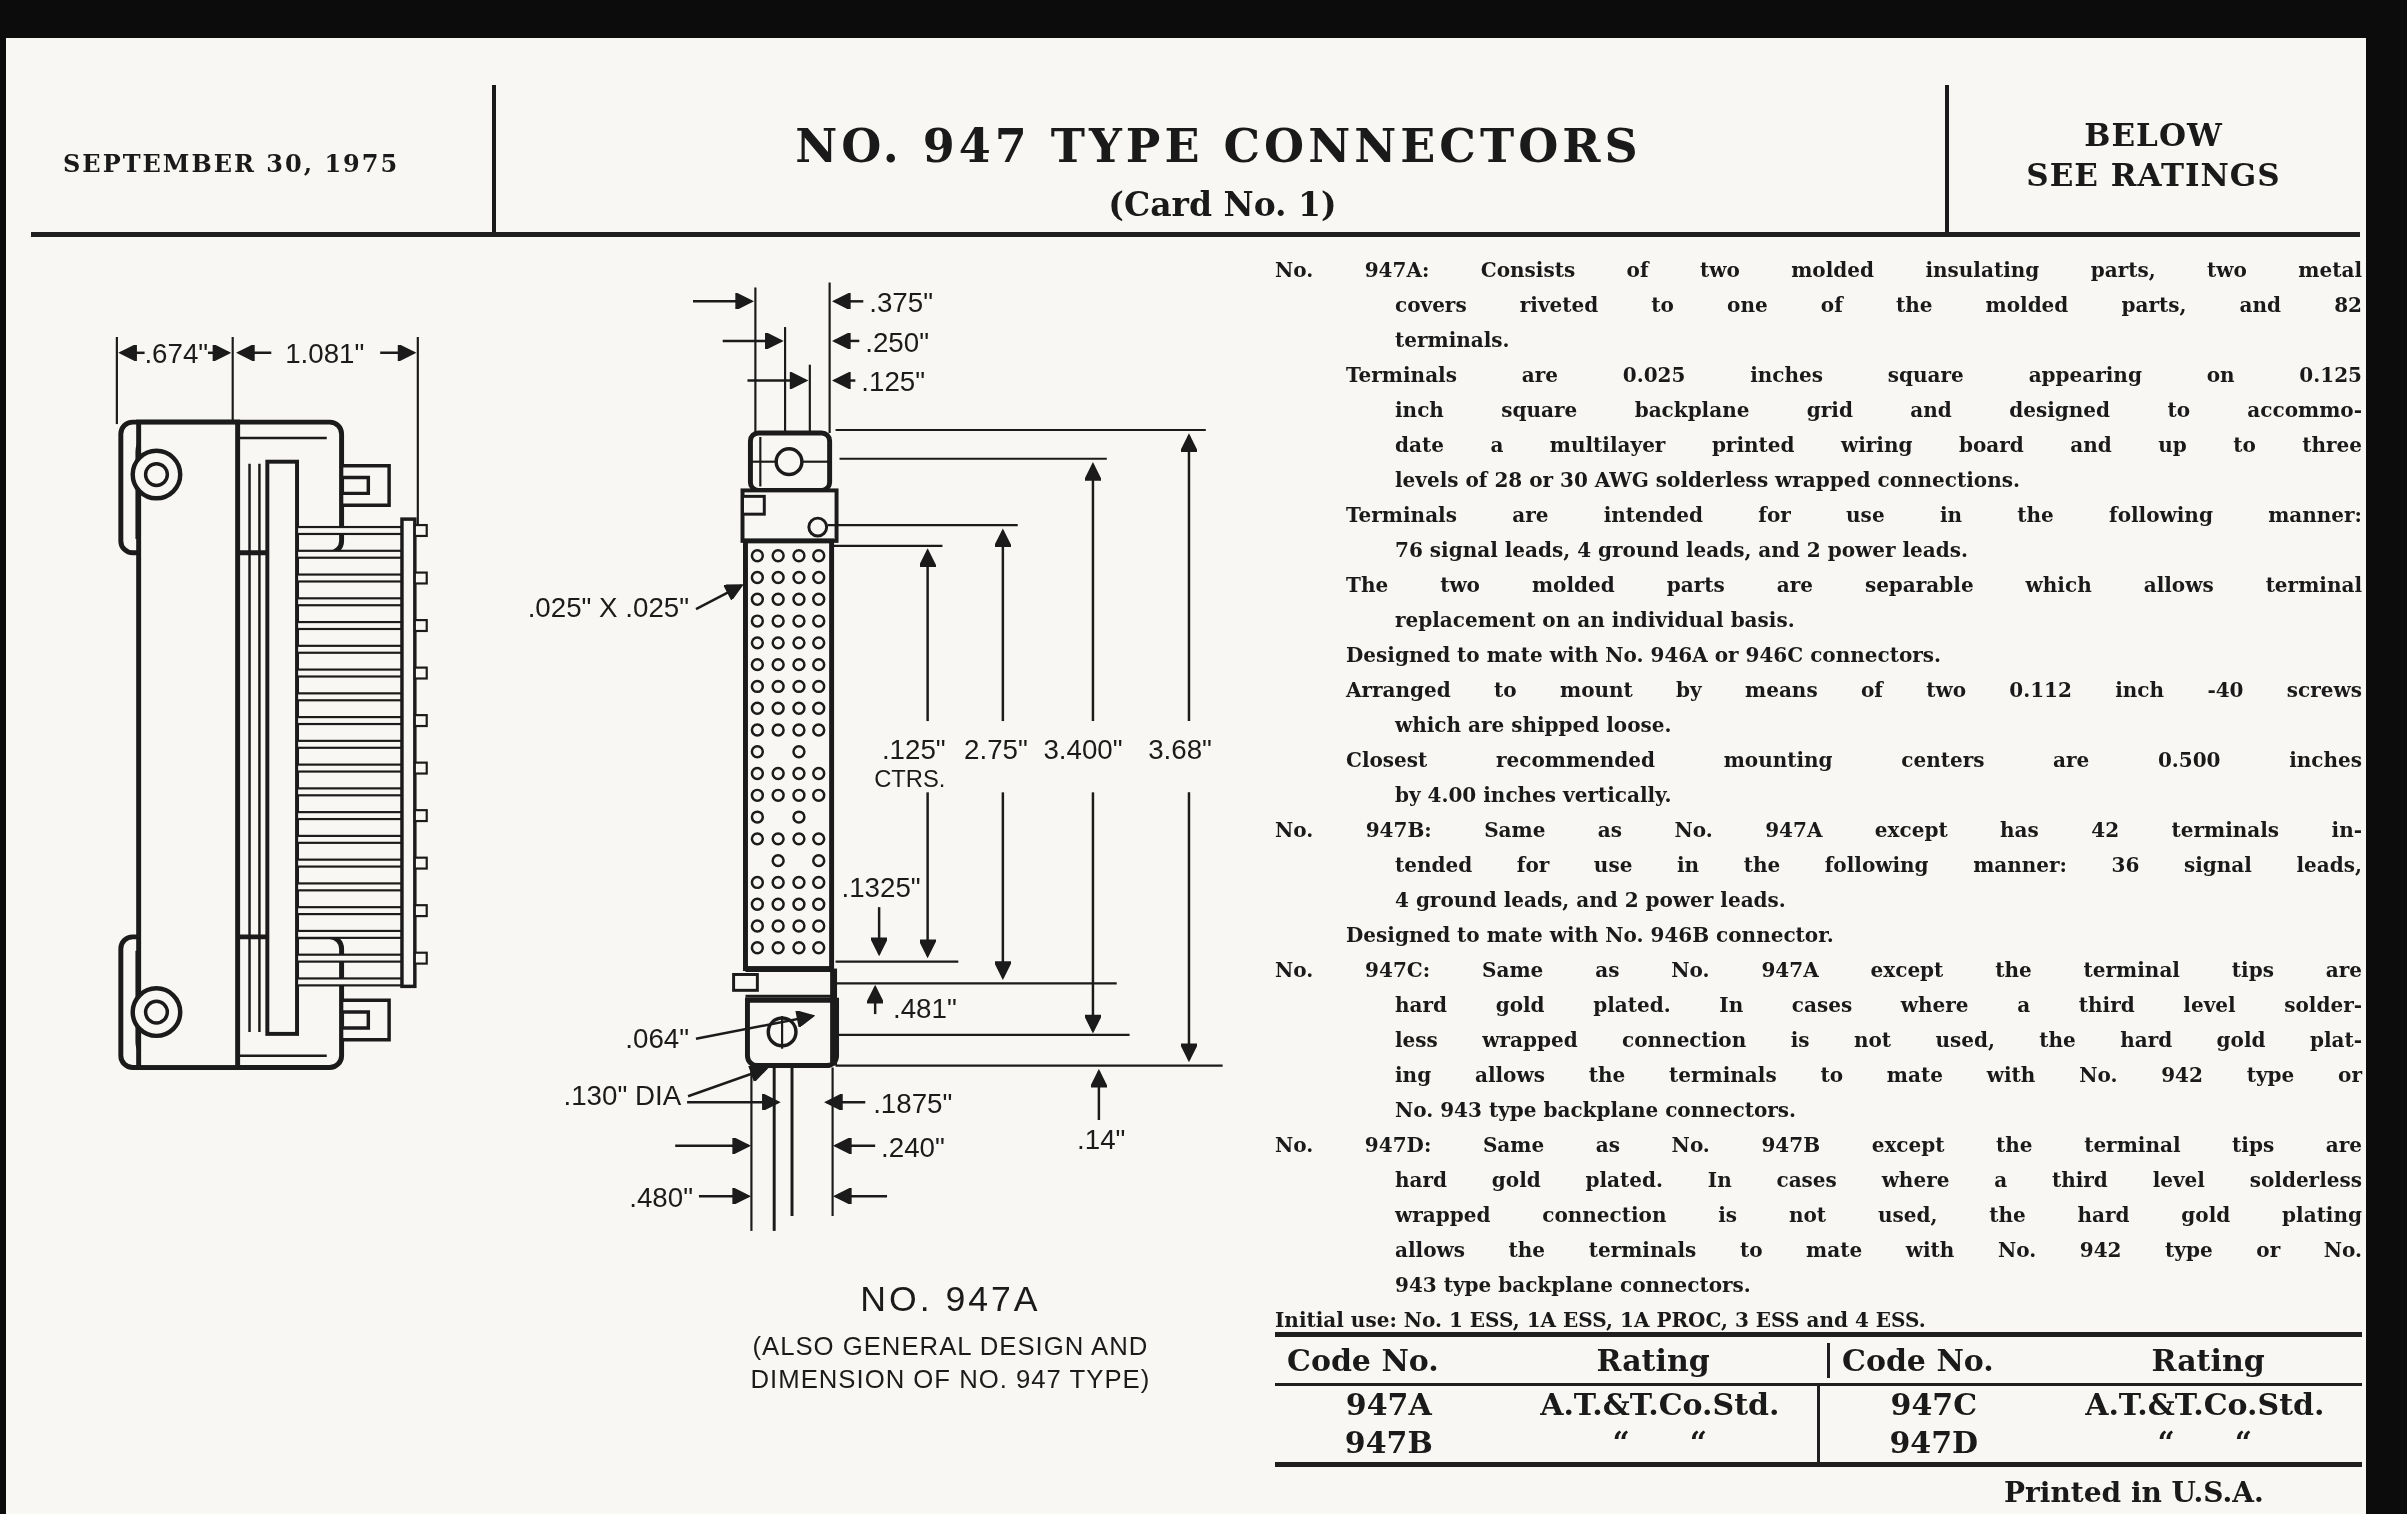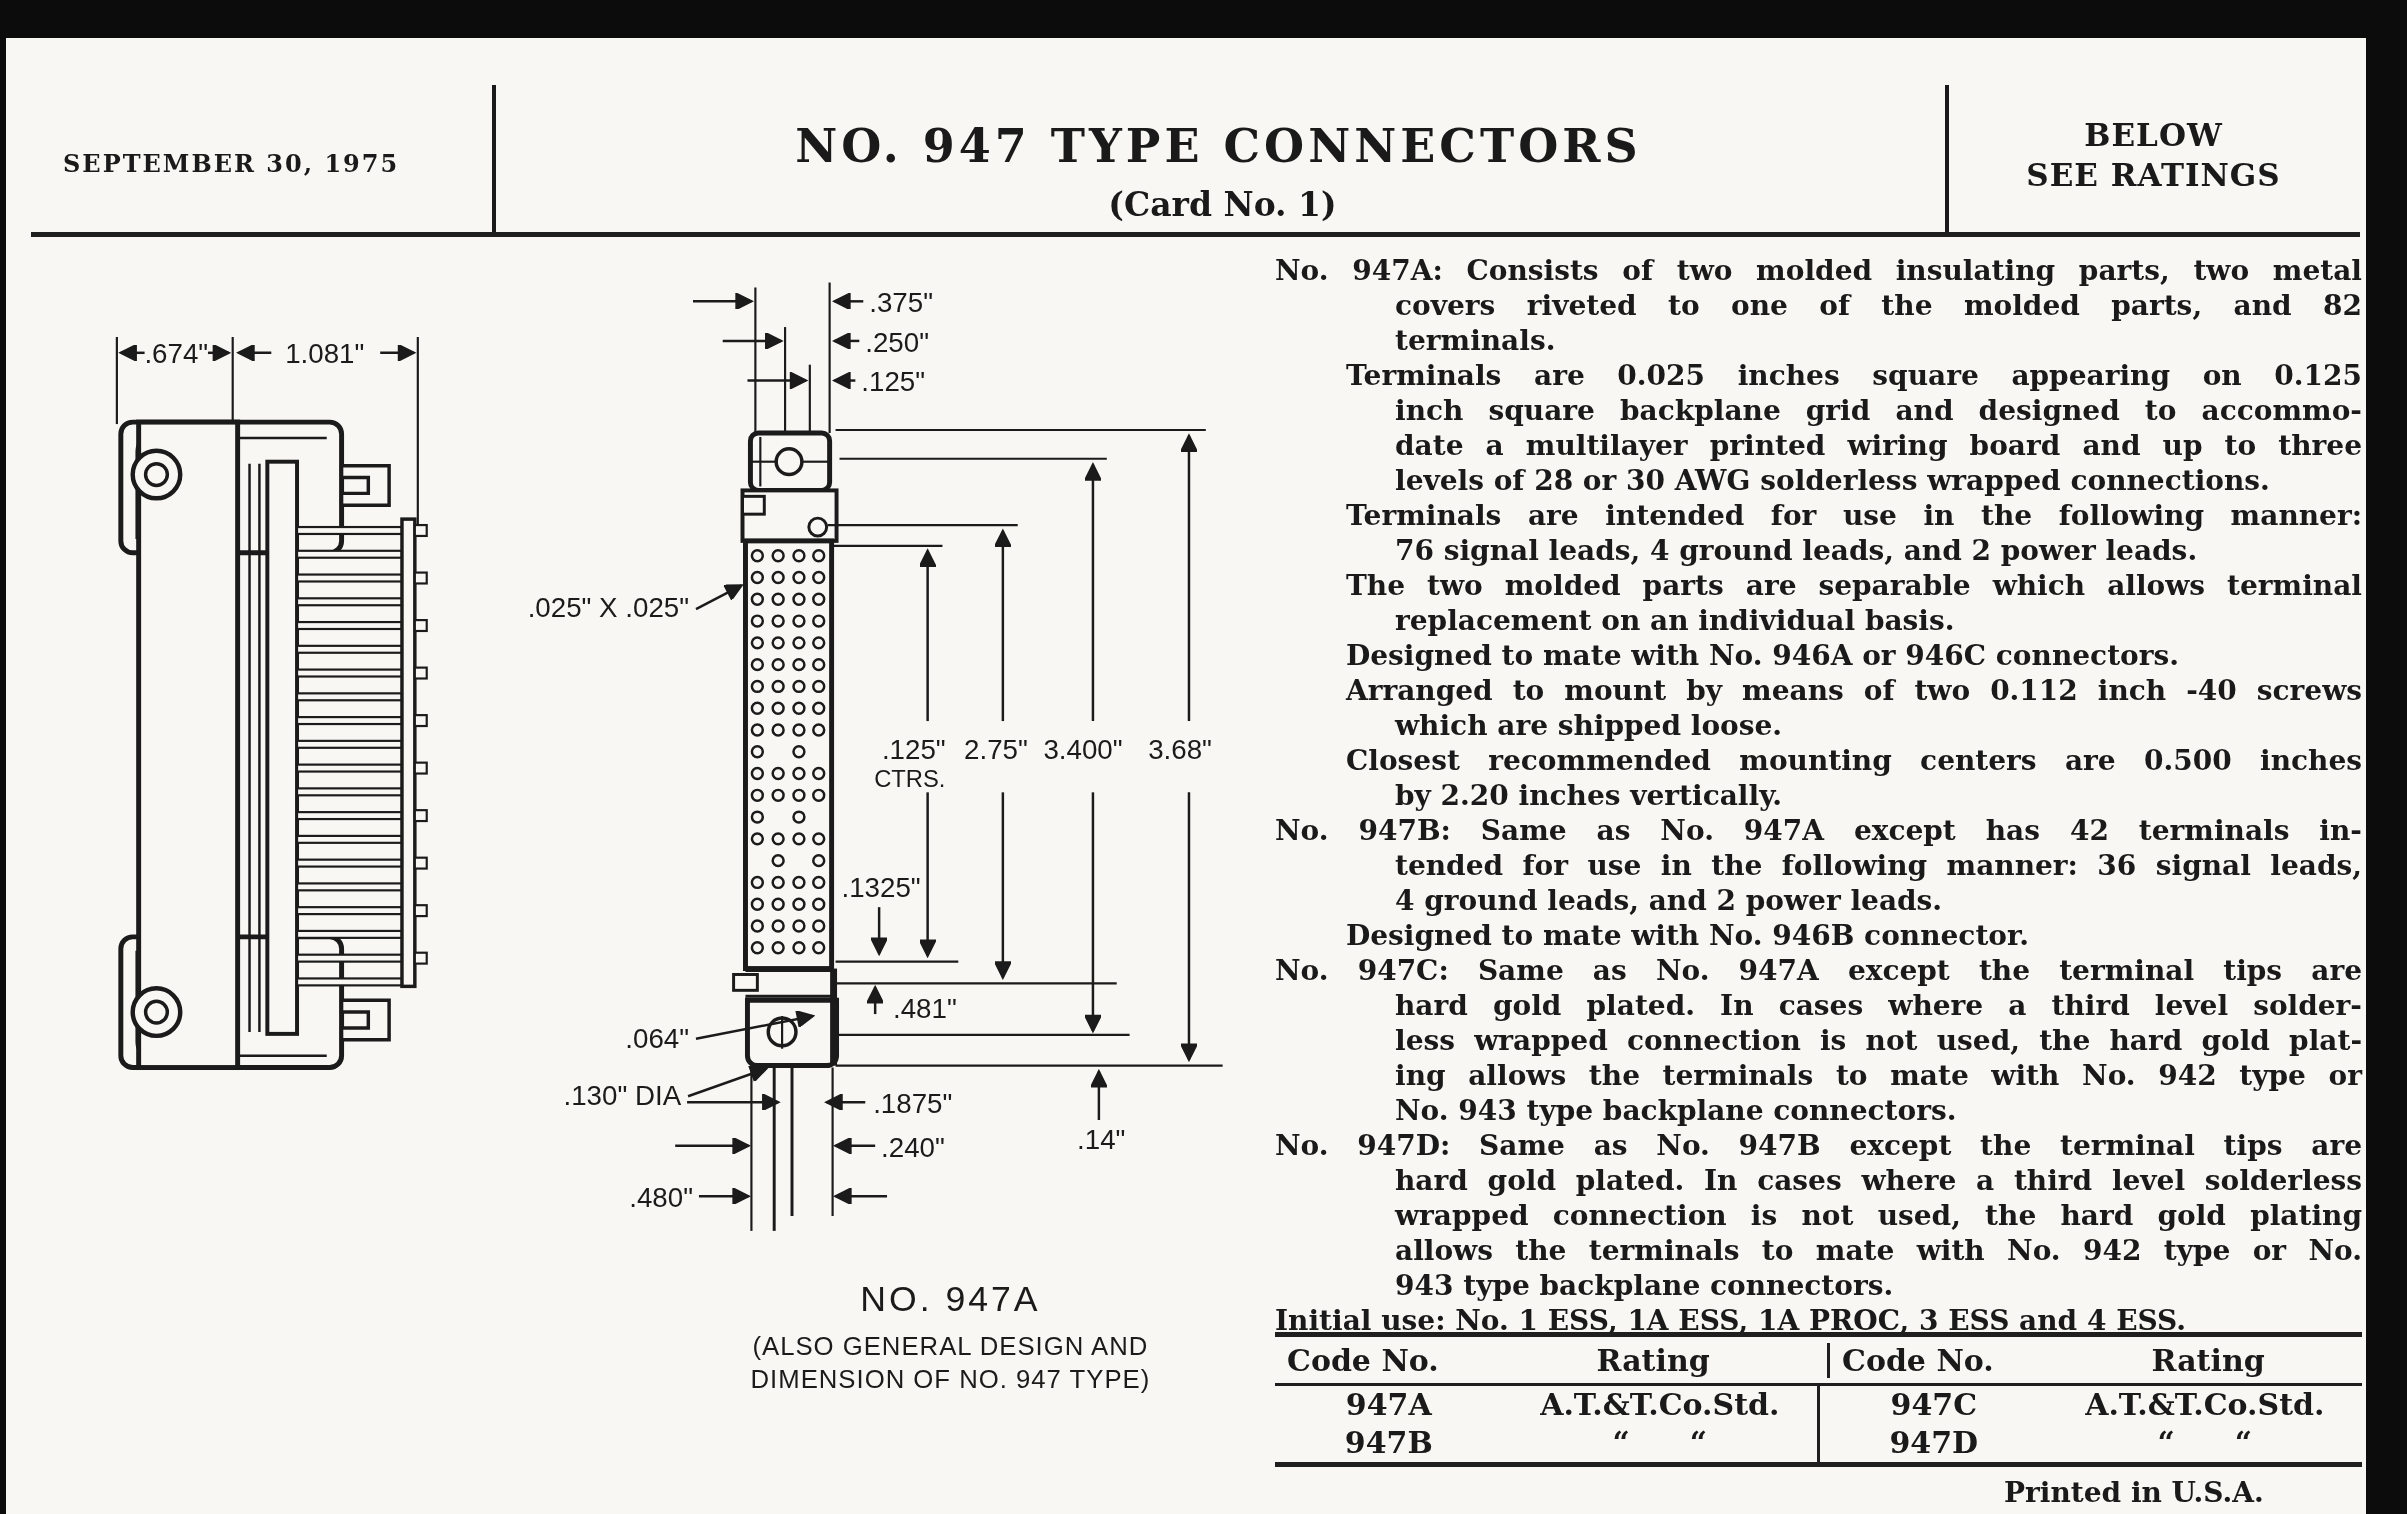--- a/index.html
+++ b/index.html
@@ -7,21 +7,21 @@
        font-family:"DejaVu Serif",serif;color:#1a1a1a;}
   .page{position:absolute;left:6px;top:38px;width:2360px;height:1477px;background:#f8f7f3;}
   .abs{position:absolute;}
   .date{left:57px;top:111px;font-size:24px;font-weight:700;letter-spacing:2px;}
   .vrule{width:4px;background:#1a1a1a;}
   .titleblock{left:486px;top:81px;width:1453px;text-align:center;}
   .title{font-size:46px;font-weight:700;letter-spacing:4px;}
   .subtitle{font-size:33px;font-weight:700;margin-top:12px;margin-left:8px;}
   .ratingsnote{left:1939px;top:77px;width:417px;text-align:center;font-size:31px;font-weight:700;letter-spacing:1px;line-height:40px;}
   .hrule{left:25px;top:194px;width:2329px;height:5px;background:#1f1f1f;}
-  .rightcol{left:1269px;top:215px;width:1087px;font-size:28px;font-weight:700;line-height:35px;}
+  .rightcol{left:1269px;top:215px;width:1087px;font-size:20px;font-weight:700;line-height:35px;}
   .rightcol .ln{text-align:justify;}
   .rightcol .ln.last{text-align:left;text-align-last:left;}
   .rightcol .ln:not(.last){text-align-last:justify;}
   .dtable{left:1269px;top:1294px;width:1087px;font-weight:700;font-size:30px;}
   .dtable .trule{height:5px;background:#1f1f1f;}
   .dtable .hline{height:3px;background:#1f1f1f;}
   .trow{display:flex;}
   .thalf{width:50%;display:flex;position:relative;}
   .thalf.right{border-left:3px solid #1f1f1f;}
   .tcode{width:42%;text-align:center;}
@@ -307,21 +307,21 @@
       <div class="ln" style="padding-left: 120px;">date a multilayer printed wiring board and up to three</div>
       <div class="ln last" style="padding-left: 120px;">levels of 28 or 30 AWG solderless wrapped connections.</div>
       <div class="ln" style="padding-left: 71px;">Terminals are intended for use in the following manner:</div>
       <div class="ln last" style="padding-left: 120px;">76 signal leads, 4 ground leads, and 2 power leads.</div>
       <div class="ln" style="padding-left: 71px;">The two molded parts are separable which allows terminal</div>
       <div class="ln last" style="padding-left: 120px;">replacement on an individual basis.</div>
       <div class="ln last" style="padding-left: 71px;">Designed to mate with No. 946A or 946C connectors.</div>
       <div class="ln" style="padding-left: 71px;">Arranged to mount by means of two 0.112 inch -40 screws</div>
       <div class="ln last" style="padding-left: 120px;">which are shipped loose.</div>
       <div class="ln" style="padding-left: 71px;">Closest recommended mounting centers are 0.500 inches</div>
-      <div class="ln last" style="padding-left: 120px;">by 2.20 inches vertically.</div>
+      <div class="ln last" style="padding-left: 120px;">by 4.00 inches vertically.</div>
       <div class="ln" style="padding-left: 0px;">No. 947B:  Same as No. 947A except has 42 terminals in-</div>
       <div class="ln" style="padding-left: 120px;">tended for use in the following manner: 36 signal leads,</div>
       <div class="ln last" style="padding-left: 120px;">4 ground leads, and 2 power leads.</div>
       <div class="ln last" style="padding-left: 71px;">Designed to mate with No. 946B connector.</div>
       <div class="ln" style="padding-left: 0px;">No. 947C:  Same as No. 947A except the terminal tips are</div>
       <div class="ln" style="padding-left: 120px;">hard gold plated. In cases where a third level solder-</div>
       <div class="ln" style="padding-left: 120px;">less wrapped connection is not used, the hard gold plat-</div>
       <div class="ln" style="padding-left: 120px;">ing allows the terminals to mate with No. 942 type or</div>
       <div class="ln last" style="padding-left: 120px;">No. 943 type backplane connectors.</div>
       <div class="ln" style="padding-left: 0px;">No. 947D:  Same as No. 947B except the terminal tips are</div>

